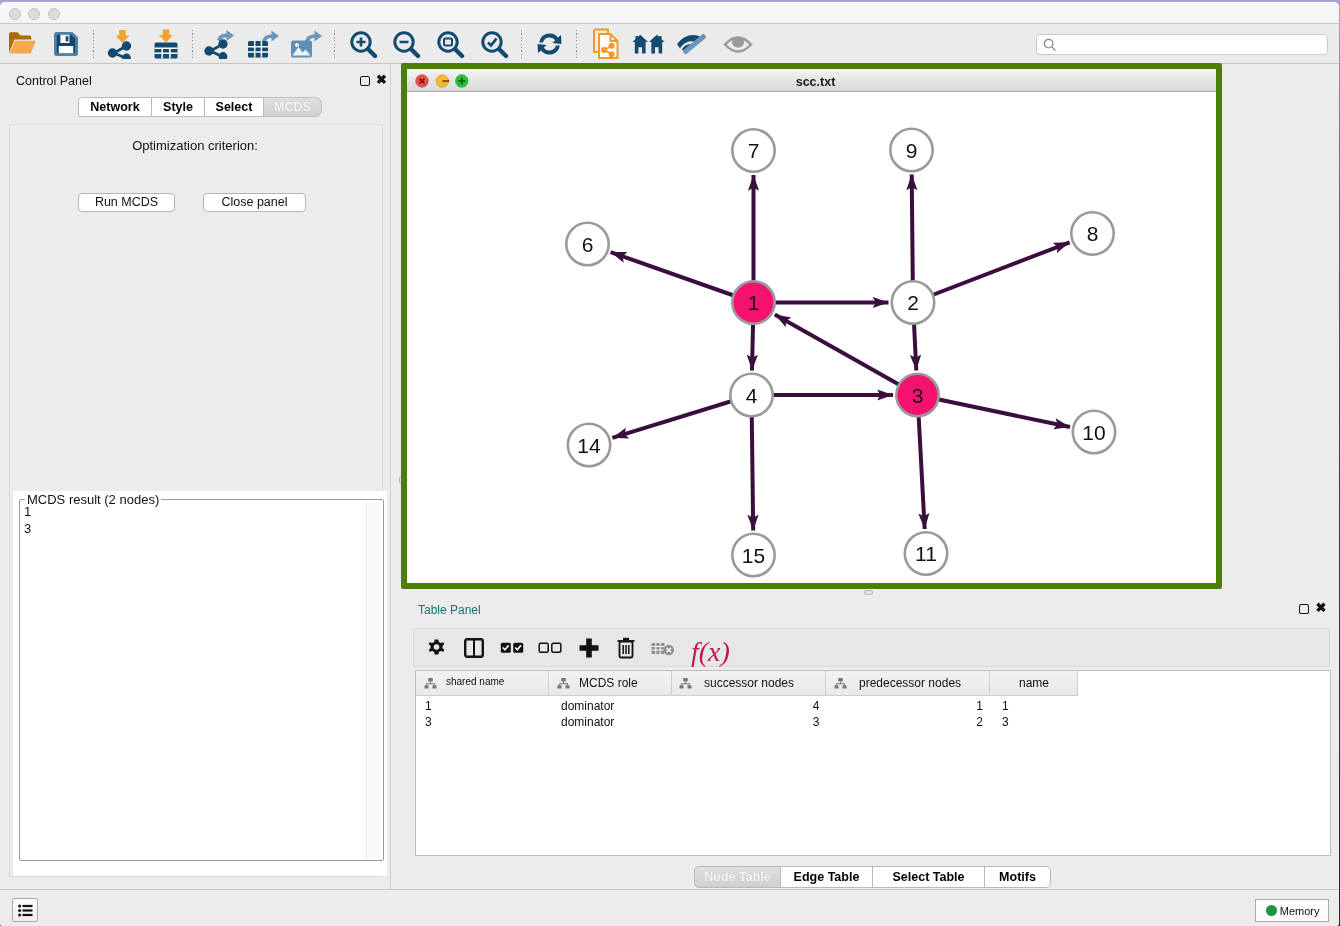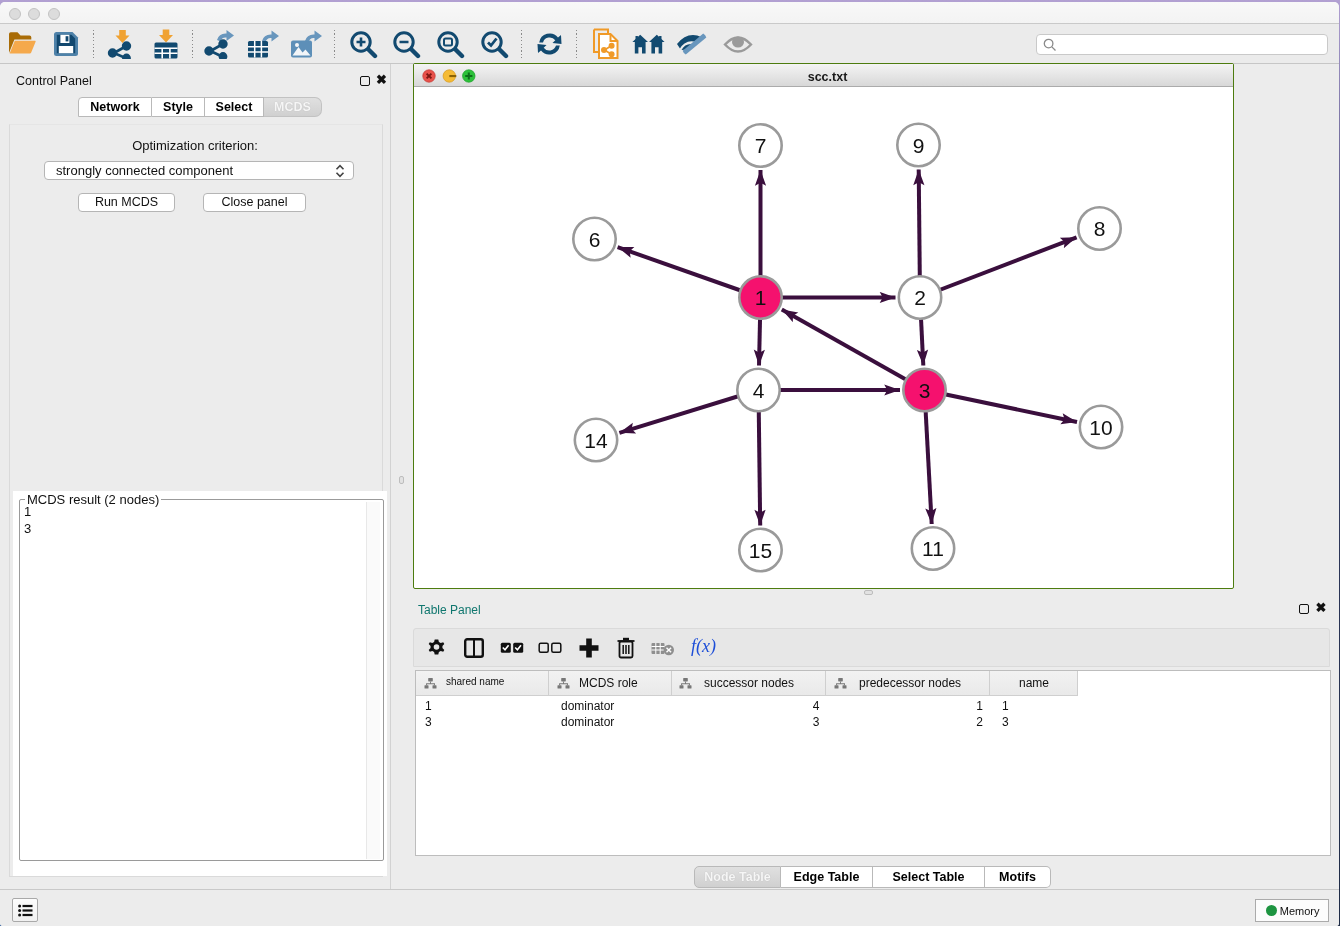--- a/index.html
+++ b/index.html
@@ -28,21 +28,21 @@
 .selectbox{position:absolute;left:44px;top:96.5px;width:310px;height:19px;background:#fff;border:1px solid #b5b5b5;border-radius:4px;font-size:13px;color:#111;line-height:17px;padding-left:11px}
 .btn{position:absolute;height:19px;background:#fff;border:1px solid #b5b5b5;border-radius:4px;font-size:12.5px;color:#111;text-align:center;line-height:17px}
 .mcds-white{position:absolute;left:13px;top:427px;width:374px;height:385px;background:#fff}
 .fieldset{position:absolute;left:6px;top:8px;width:364.5px;height:362px;border:1px solid #9a9a9a;border-radius:2px}
 .fieldset .legend{position:absolute;left:5px;top:-8px;background:#fff;font-size:13px;color:#111;padding:0 2px}
 .fs-scroll{position:absolute;right:3px;top:2px;width:14px;height:357px;background:#fafafa;border-left:1px solid #e8e8e8}
 
 .vgap-handle{position:absolute;left:398.5px;top:474px;width:5.5px;height:8px;background:#e2e2e2;border:1px solid #bdbdbd;border-radius:2px}
 .hgap-handle{position:absolute;left:864px;top:588px;width:9px;height:5px;background:#e2e2e2;border:1px solid #bdbdbd;border-radius:2px}
 
-.netwin{position:absolute;left:413px;top:60.5px;width:821px;height:526px;border:1px solid #4d7c0f;border-radius:2px;background:#fff}
+.netwin{position:absolute;left:401px;top:60.5px;width:821px;height:526px;border:6px solid #4d7c0f;border-radius:2px;background:#fff}
 .net-titlebar{position:absolute;left:0;top:0;width:100%;height:23px;background:linear-gradient(#f4f4f4,#d8d8d8);border-bottom:1px solid #ababab}
 .net-title{position:absolute;top:6px;left:4px;width:100%;text-align:center;font-size:12.5px;color:#1a1a1a;font-weight:bold}
 
 .tpanel{position:absolute;left:404px;top:595px;width:934.6px;height:292px}
 .tp-title{position:absolute;left:14px;top:6px;font-size:12px;color:#0f766e}
 .tp-toolbar{position:absolute;left:9px;top:31px;width:917px;height:39px;background:#e7e7e7;border:1px solid #dadada;border-radius:3px 3px 0 0}
 .tp-table{position:absolute;left:11px;top:73px;width:916px;height:186px;background:#fff;border:1px solid #bdbdbd}
 .thead{position:absolute;left:0;top:0;height:25px;background:linear-gradient(#f2f2f2,#e9e9e9);border-right:1px solid #cfcfcf;border-bottom:1px solid #cfcfcf;font-size:12px;color:#111;text-align:center}
 .trow{position:absolute;font-size:12px;color:#111}
 .btabs{position:absolute;top:269px;height:21.5px;display:flex;left:290px}
@@ -206,26 +206,20 @@
     <div class="wbtn-sq" style="left:360px;top:12px"></div>
     <div class="wbtn-x" style="left:376px;top:8px">✖</div>
     <div class="tabs">
       <div class="tab first" style="width:74px">Network</div>
       <div class="tab" style="width:53px">Style</div>
       <div class="tab" style="width:59px">Select</div>
       <div class="tab mcds" style="width:58px">MCDS</div>
     </div>
     <div class="cp-content"></div>
     <div class="opt-label">Optimization criterion:</div>
-    <div class="selectbox">strongly connected component
-      <svg width="10" height="14" viewBox="0 0 10 14" style="position:absolute;right:8px;top:2px">
-        <path d="M1.5 5.2 L5 1.6 L8.5 5.2" fill="none" stroke="#444" stroke-width="1.6"></path>
-        <path d="M1.5 8.8 L5 12.4 L8.5 8.8" fill="none" stroke="#444" stroke-width="1.6"></path>
-      </svg>
-    </div>
     <div class="btn" style="left:78px;top:129px;width:97px">Run MCDS</div>
     <div class="btn" style="left:203px;top:129px;width:103px">Close panel</div>
     <div class="mcds-white">
       <div class="fieldset">
         <div class="legend">MCDS result (2 nodes)</div>
         <div style="position:absolute;left:4px;top:4px;font-size:13px;color:#111;line-height:16.5px">1<br>3</div>
         <div class="fs-scroll"></div>
       </div>
     </div>
   </div>
@@ -334,21 +328,21 @@
         </g>
         <g stroke="#fff" stroke-width="1">
           <line x1="0.5" y1="4.5" x2="13.5" y2="4.5"></line>
             <line x1="0.5" y1="8" x2="13.5" y2="8"></line>
           <line x1="4.8" y1="1" x2="4.8" y2="12"></line>
             <line x1="9.2" y1="1" x2="9.2" y2="12"></line>
         </g>
         <circle cx="17.8" cy="8" r="5.2" fill="#8f8f8f"></circle>
         <path d="M15.5 5.7 L20.1 10.3 M20.1 5.7 L15.5 10.3" stroke="#fff" stroke-width="1.4"></path>
       </svg>
-      <div style="position:absolute;left:277px;top:7px;font-family:'Liberation Serif',serif;font-style:italic;font-size:18px;color:#1d4ed8">f(x)</div>
+      <div style="position:absolute;left:277px;top:7px;font-family:'Liberation Serif',serif;font-style:italic;font-size:28px;color:#be185d">f(x)</div>
     </div>
     <div class="tp-table" id="tptable">
       <div class="thead" style="left:0;width:133px"></div>
       <div class="thead" style="left:133px;width:122.5px"></div>
       <div class="thead" style="left:255.5px;width:154.5px"></div>
       <div class="thead" style="left:410px;width:164px"></div>
       <div class="thead" style="left:574px;width:88px"></div>
       <svg class="hicon" style="position:absolute;left:8px;top:6px" width="13" height="13" viewBox="0 0 13 13">
           <g fill="#777">
             <rect x="4.2" y="1" width="4.6" height="3.4" rx="0.6"></rect>

